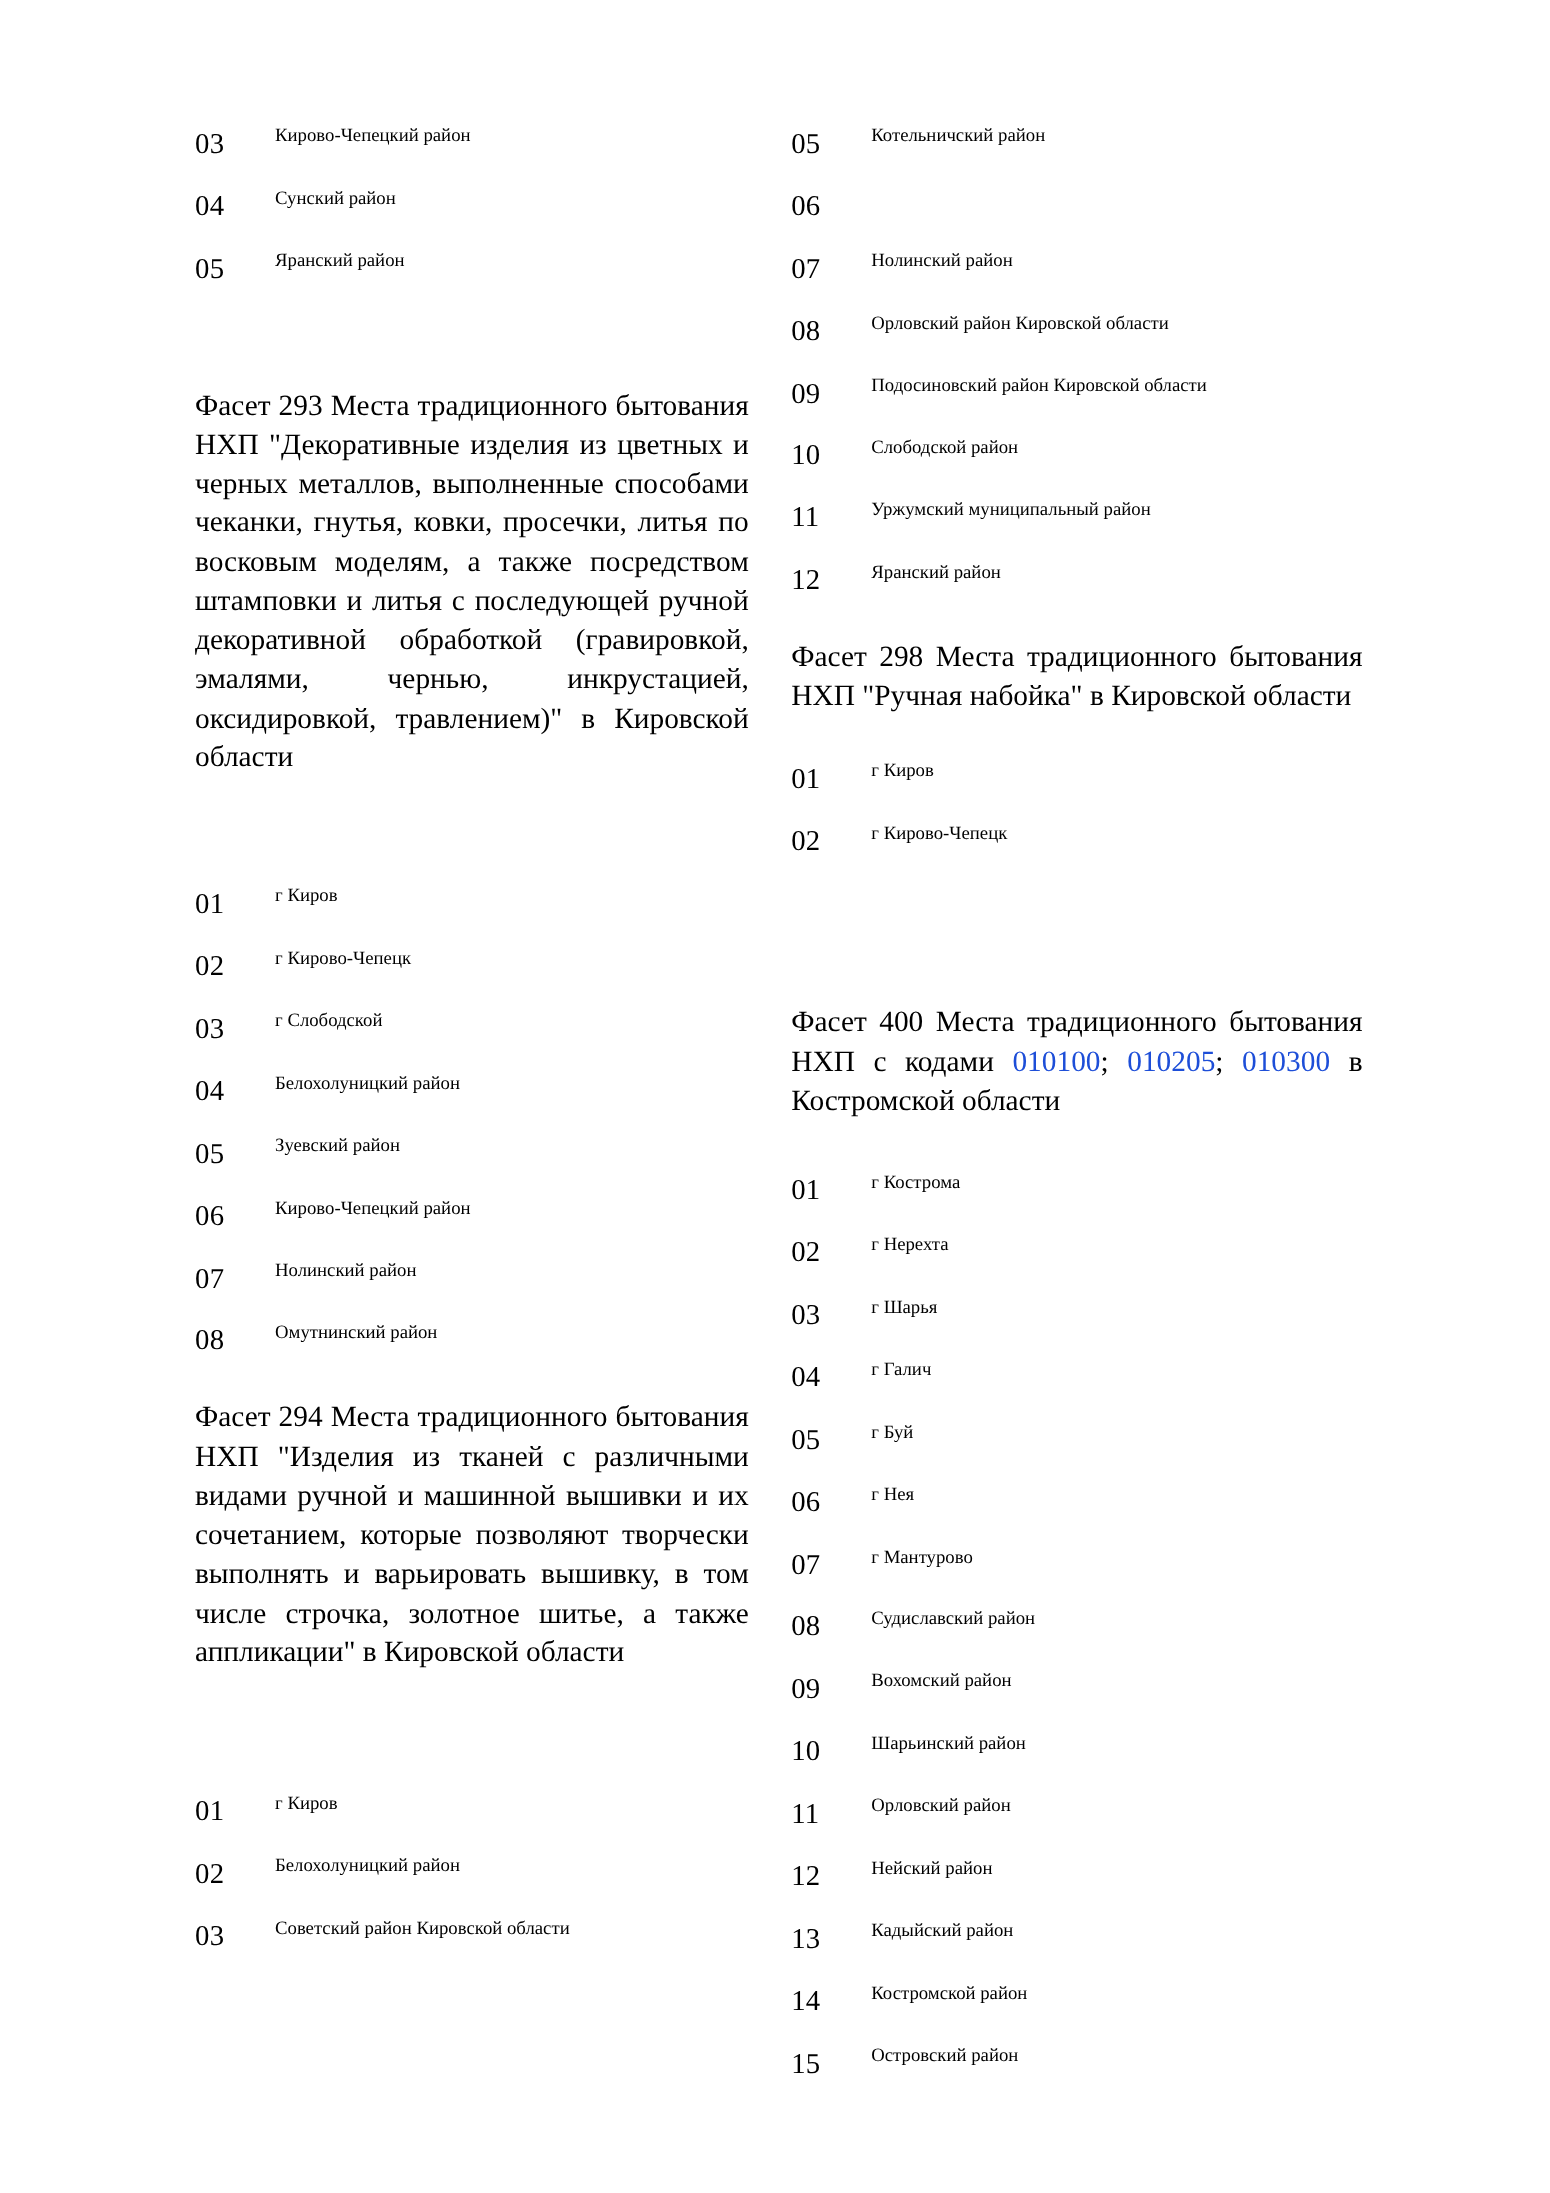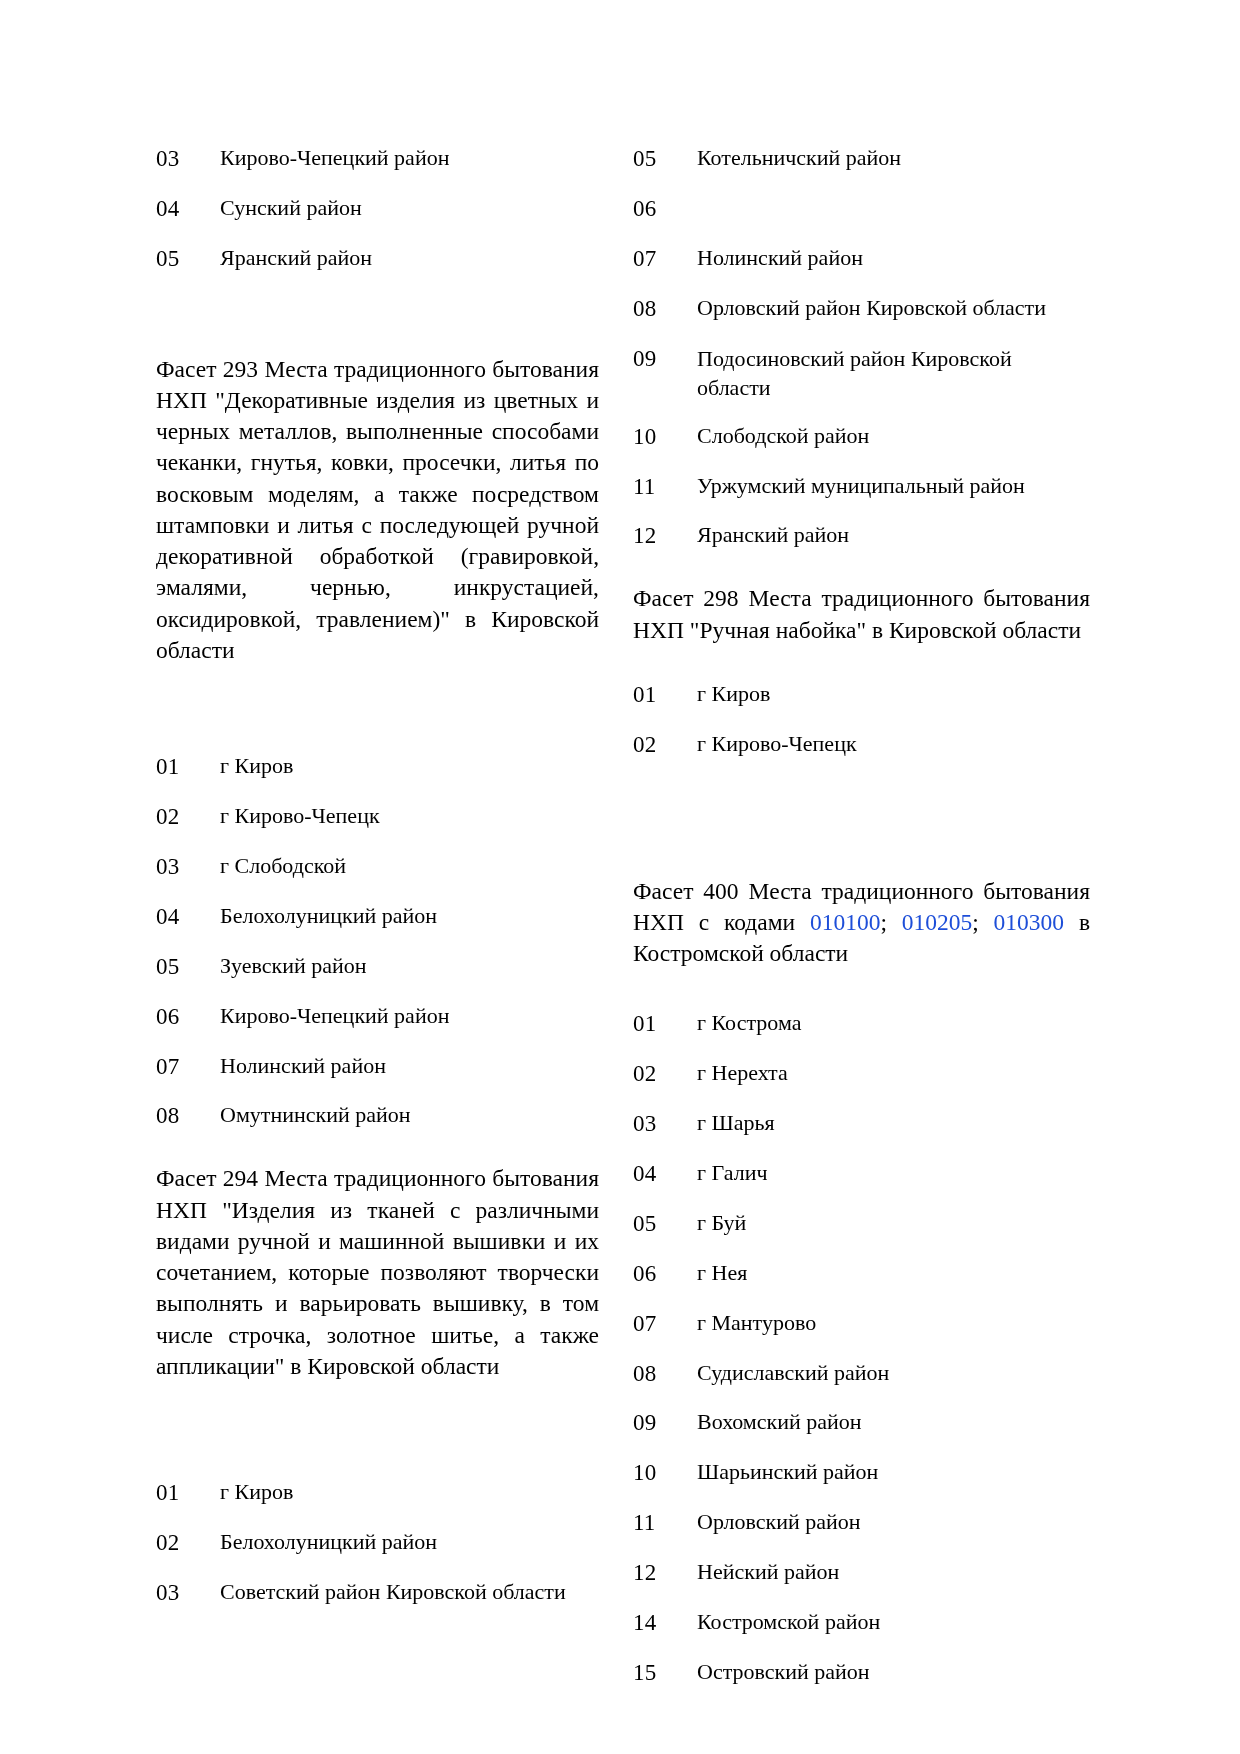--- a/index.html
+++ b/index.html
@@ -19,21 +19,20 @@
     box-sizing: border-box;
     padding: 100px 150px 80px 156px;
     overflow: hidden;
   }
   .columns {
     display: flex;
     flex-direction: row;
     align-items: flex-start;
     gap: 0px;
     width: 100%;
-    margin-top: 44px;
   }
   .col {
     width: 50%;
     box-sizing: border-box;
   }
   .col-left { padding-right: 24px; }
   .col-right { padding-left: 10px; }
 
   
   .entry {
@@ -45,21 +44,21 @@
     margin: 0 0 20px 0;
   }
   .entry .code {
     flex: 0 0 auto;
     width: 64px;
     font-size: 23px;
     letter-spacing: 0.2px;
   }
   .entry .name {
     flex: 1 1 auto;
-    font-size: 22px;
+    font-size: 15px;
   }
   .entry.two-line .name { line-height: 1.32; }
 
   
   .facet {
     font-size: 23.5px;
     line-height: 1.33;
     text-align: justify;
     text-justify: inter-word;
     margin: 0;
@@ -252,20 +251,24 @@
       </div>
       <div class="entry">
         <span class="code">11</span>
         <span class="name">Орловский район</span>
       </div>
       <div class="entry">
         <span class="code">12</span>
         <span class="name">Нейский район</span>
       </div>
       <div class="entry">
+        <span class="code">13</span>
+        <span class="name">Кадыйский район</span>
+      </div>
+      <div class="entry">
         <span class="code">14</span>
         <span class="name">Костромской район</span>
       </div>
       <div class="entry">
         <span class="code">15</span>
         <span class="name">Островский район</span>
       </div>
 
     </div>
   </div>

